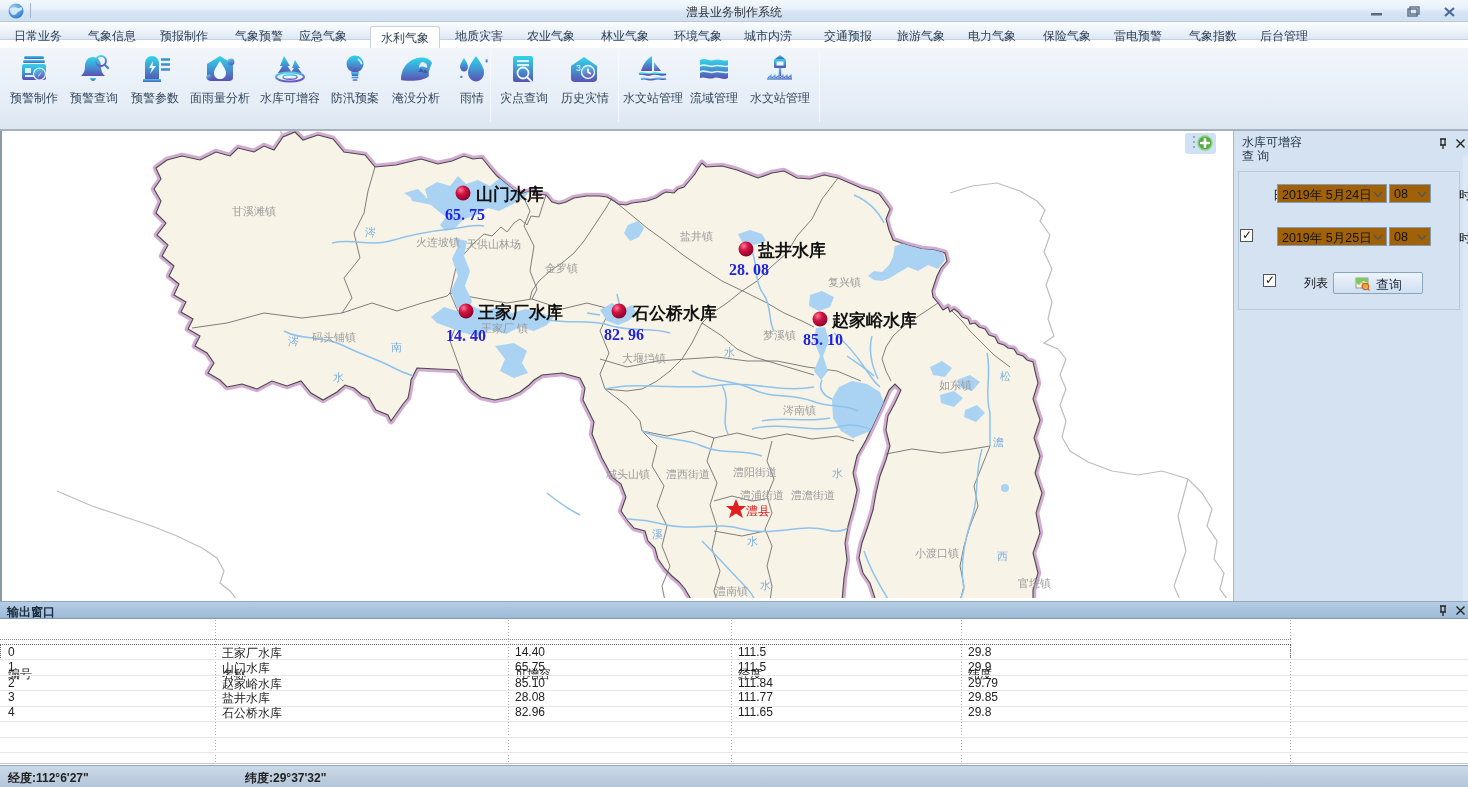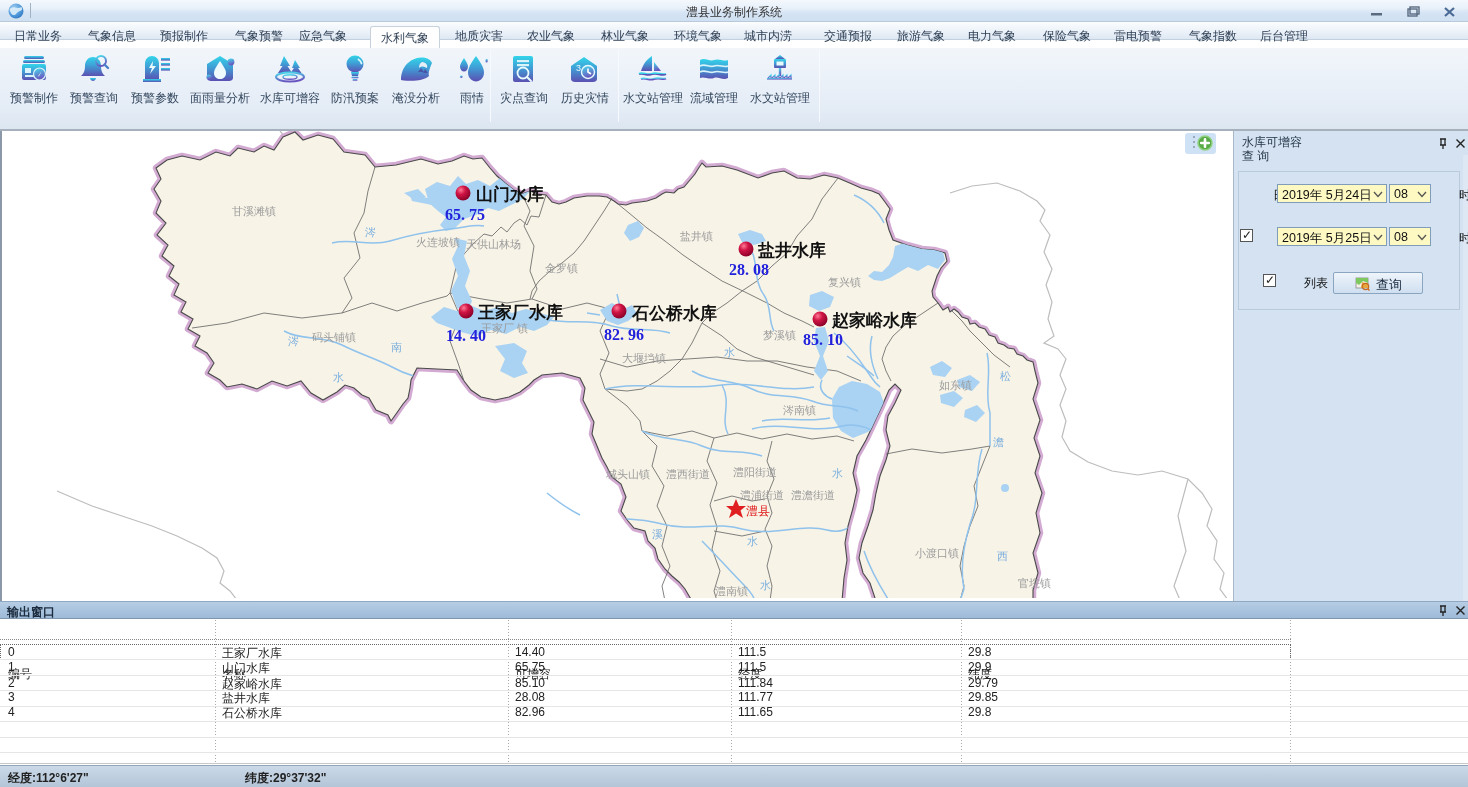--- a/index.html
+++ b/index.html
@@ -28,21 +28,21 @@
 .tbtn .lbl { display:block; margin-top:2px; font-size:12px; color:#33475e; white-space:nowrap; }
 .tsep { position:absolute; top:2px; width:1px; height:72px; background:#c2cedc; border-right:1px solid #f6fafe; }
 
 #maparea { position:absolute; left:0; top:131px; width:1232px; height:470px; background:#fff;
   border-left:2px solid #8b98a8; overflow:hidden; }
 #mapctl { position:absolute; left:1185px; top:133px; width:31px; height:21px; background:#cfe2f5;
   border-radius:3px; }
 
 #rpanel { position:absolute; left:1232px; top:131px; width:236px; height:470px; background:#d4e2f1; }
 #rp-title { position:absolute; left:10px; top:4px; font-size:12px; color:#1f2f42; line-height:14px; }
-.rp-combo { position:absolute; height:19px; background:#fef9c3; border:1px solid #7f9db9; font-size:12.5px;
+.rp-combo { position:absolute; height:19px; background:#a16207; border:1px solid #7f9db9; font-size:12.5px;
   color:#111; }
 .rp-combo .tx { position:absolute; left:4px; top:2px; white-space:nowrap; }
 .cb { position:absolute; width:13px; height:13px; background:#fff; border:1px solid #555; }
 .cb:after { content:"✓"; position:absolute; left:1px; top:-2px; font-size:12px; color:#222; }
 .rp-lab { position:absolute; font-size:12px; color:#111;margin-left:24px; }
 
 #outwin { position:absolute; left:0; top:601px; width:1468px; height:164px; background:#fff; }
 #ow-title { position:absolute; left:0; top:0; width:1468px; height:18px;
   background:linear-gradient(#b6cde4,#9dbad8); border-top:1px solid #8fa9c4; border-bottom:1px solid #7e97ae;
   font-size:12px; color:#1c2c3e; }

